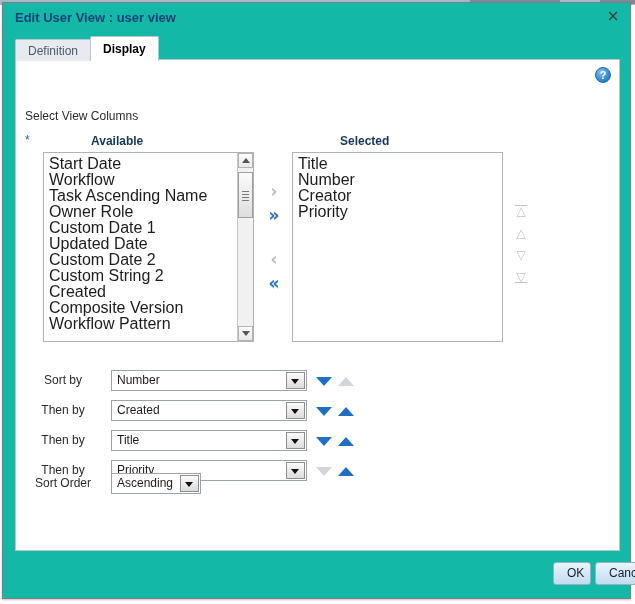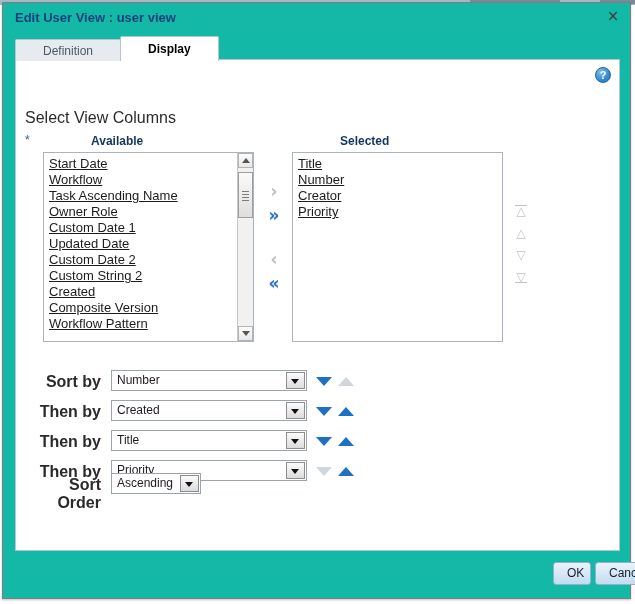--- a/index.html
+++ b/index.html
@@ -74,21 +74,21 @@
     position: absolute;
     left: 12px; top: 32px;
     height: 26px;
     display: flex;
     align-items: flex-end;
     z-index: 3;
   }
   .tab {
     height: 22px;
     line-height: 22px;
-    padding: 0 27px;
+    padding: 0 12px;
     font-size: 12px;
     border: 1px solid #b8c4d0;
     border-bottom: none;
     border-radius: 2px 2px 0 0;
     cursor: pointer;
     box-sizing: border-box;
     position: relative;
   }
   .tab.inactive {
     background: #e7eaee;
@@ -128,21 +128,21 @@
     font-size: 11px;
     font-weight: bold;
     line-height: 14px;
     text-align: center;
     cursor: pointer;
   }
 
   #select-view-label {
     position: absolute;
     left: 9px; top: 49px;
-    font-size: 16px;
+    font-size: 12px;
     color: #2b2b2b;
   }
 
   
   .col-header {
     position: absolute;
     font-size: 12px;
     font-weight: bold;
     color: #14365e;
     margin-left: 48px;
@@ -175,29 +175,28 @@
     position: absolute;
     left: 0; top: 0;
     padding: 3px 0 0 0;
     margin: 0;
     list-style: none;
     width: 100%;
     box-sizing: border-box;
   }
   #available-list .list-items { width: 194px; }
   .list-items li {
-    font-size: 13px;
+    font-size: 16px;
     line-height: 16px;
     height: 16px;
     padding: 0 5px;
     color: #1c1c1c;
     white-space: nowrap;
     overflow: hidden;
     cursor: default;
-    text-decoration: underline;
   }
 
   
   .vscroll {
     position: absolute;
     right: 0; top: 0;
     width: 16px;
     height: 100%;
     background: #f1f1f1;
     border-left: 1px solid #c6c6c6;
@@ -295,24 +294,23 @@
   .sort-row {
     position: absolute;
     height: 22px;
     left: 9px;
     width: 340px;
   }
   .sort-label {
     position: absolute;
     left: 0; top: 3px;
     width: 76px;
-    text-align: right;
-    font-size: 16px;
+    text-align: center;
+    font-size: 12px;
     color: #2b2b2b;
-    font-weight: bold;
   }
   .sort-select {
     position: absolute;
     left: 86px; top: 0;
     width: 196px; height: 21px;
     border: 1px solid #9aa4ae;
     background: #ffffff;
     box-sizing: border-box;
     cursor: pointer;
   }

